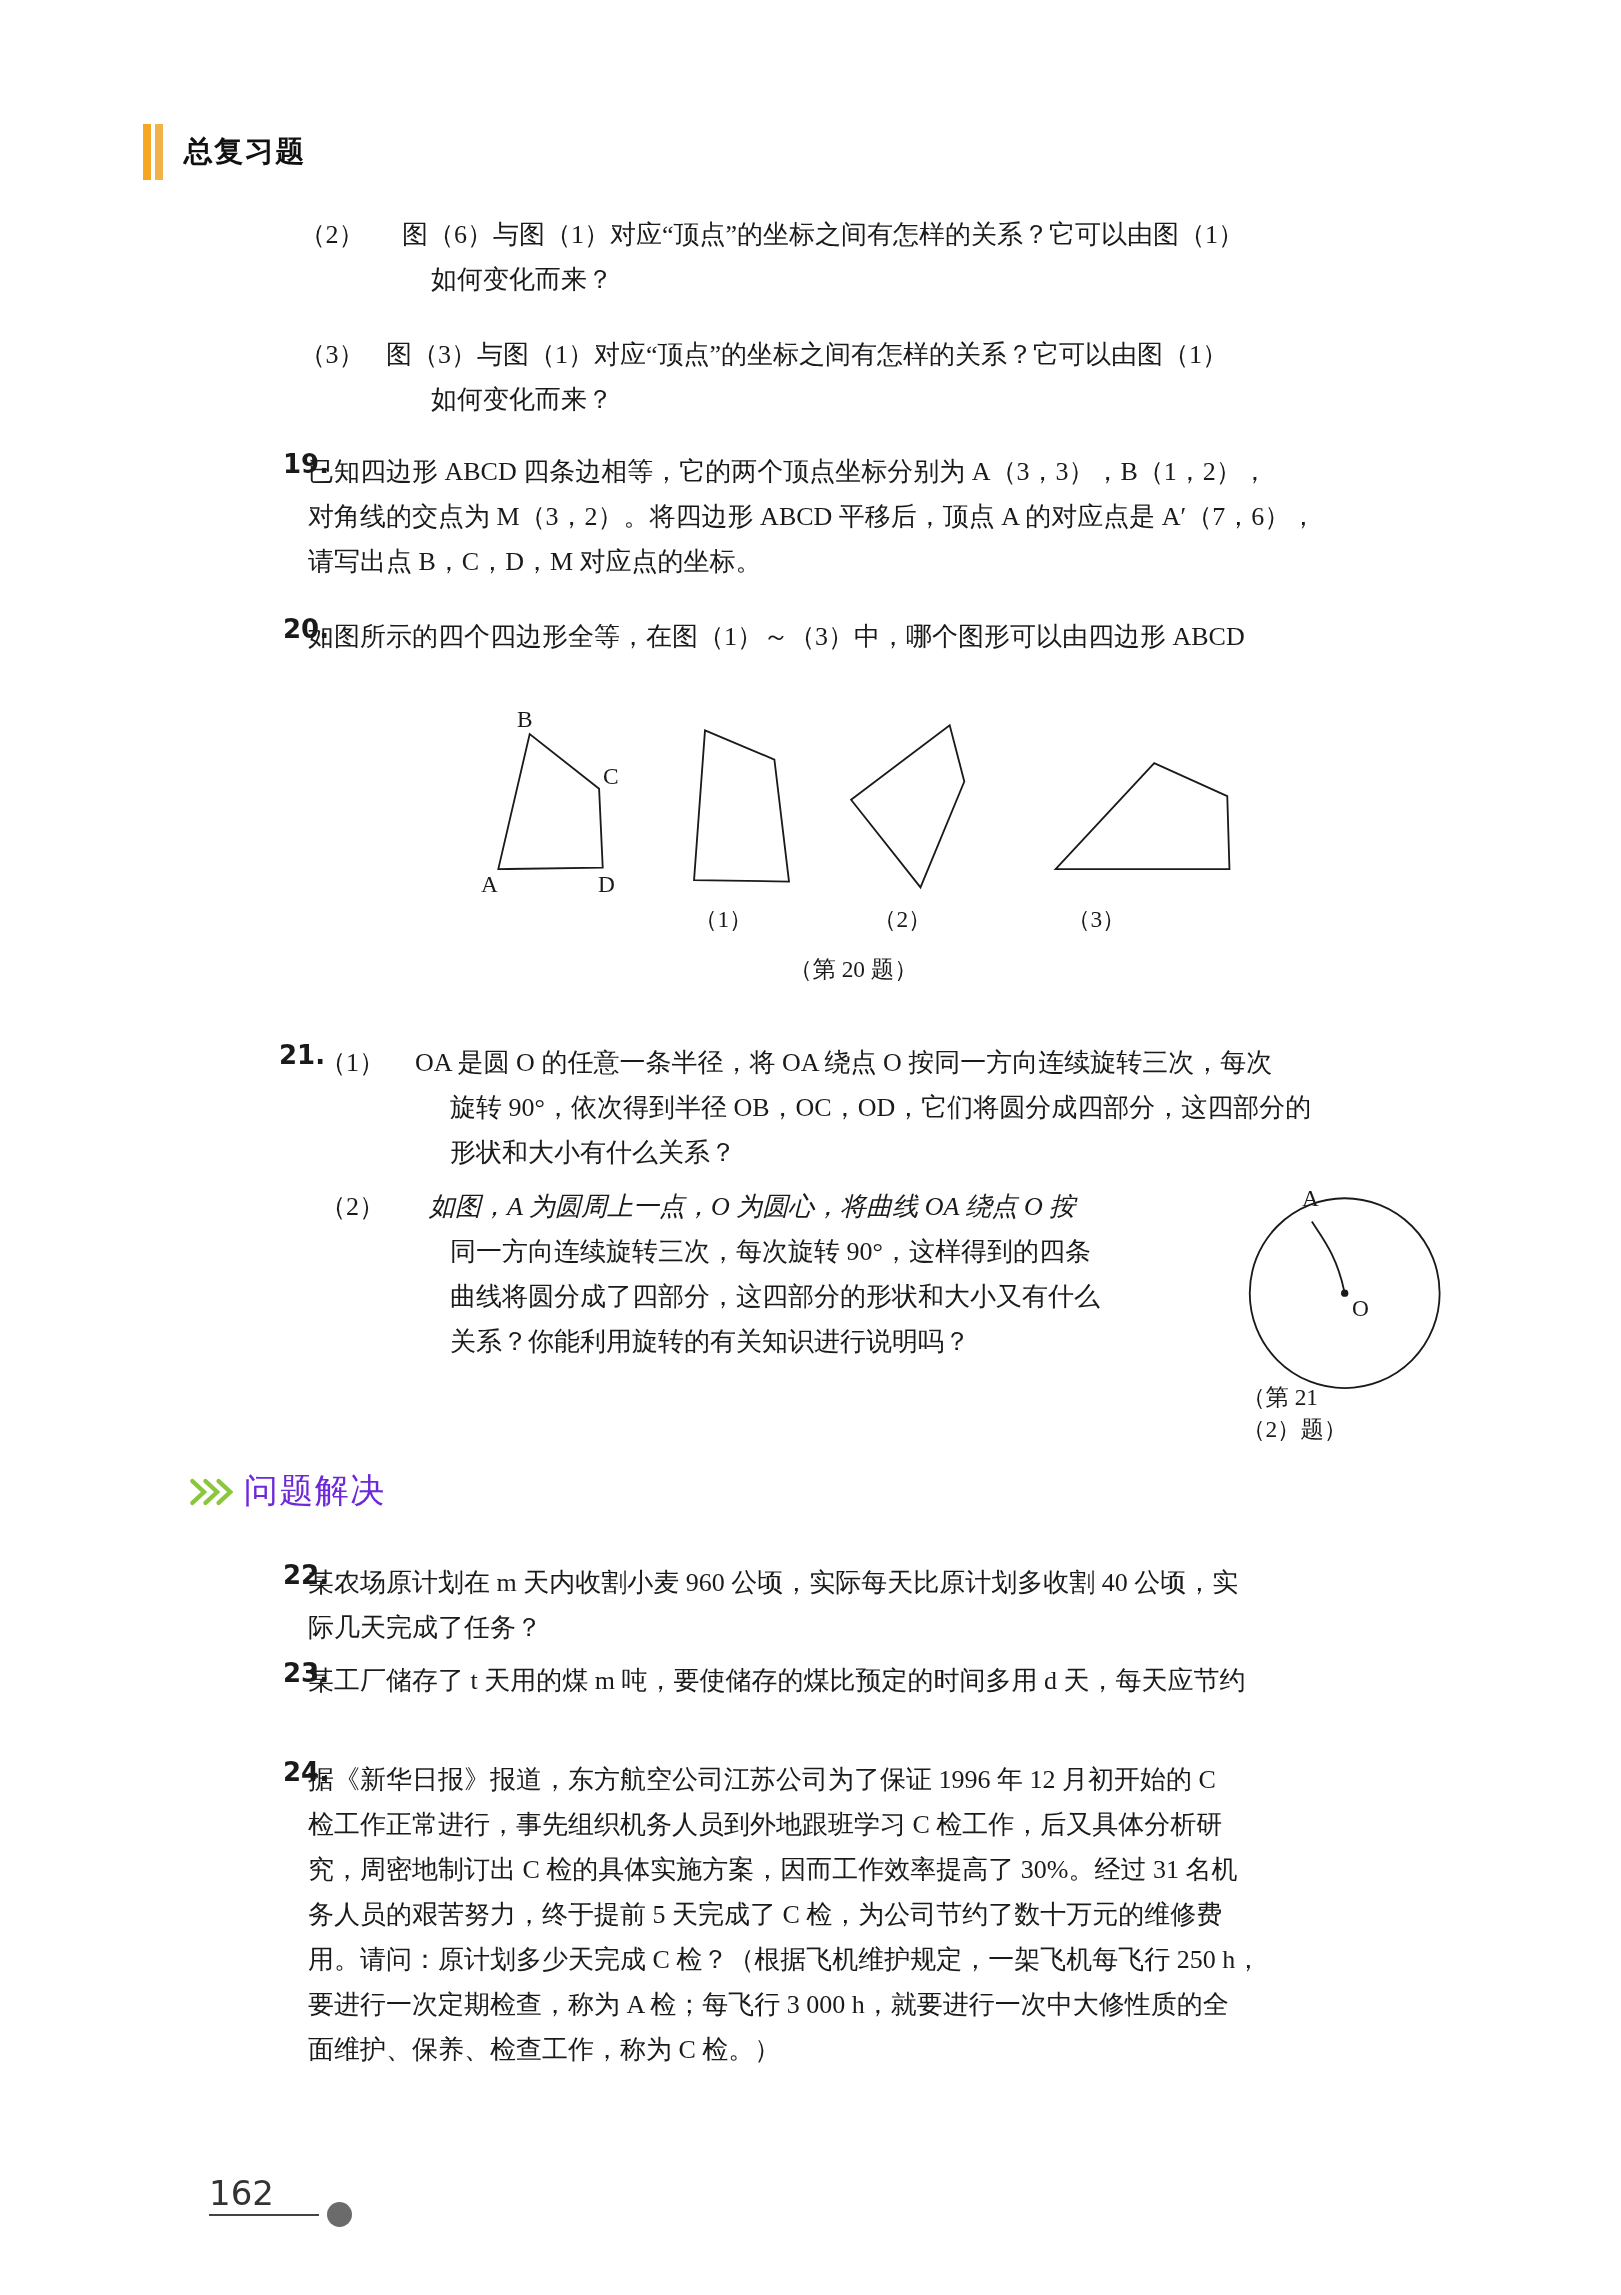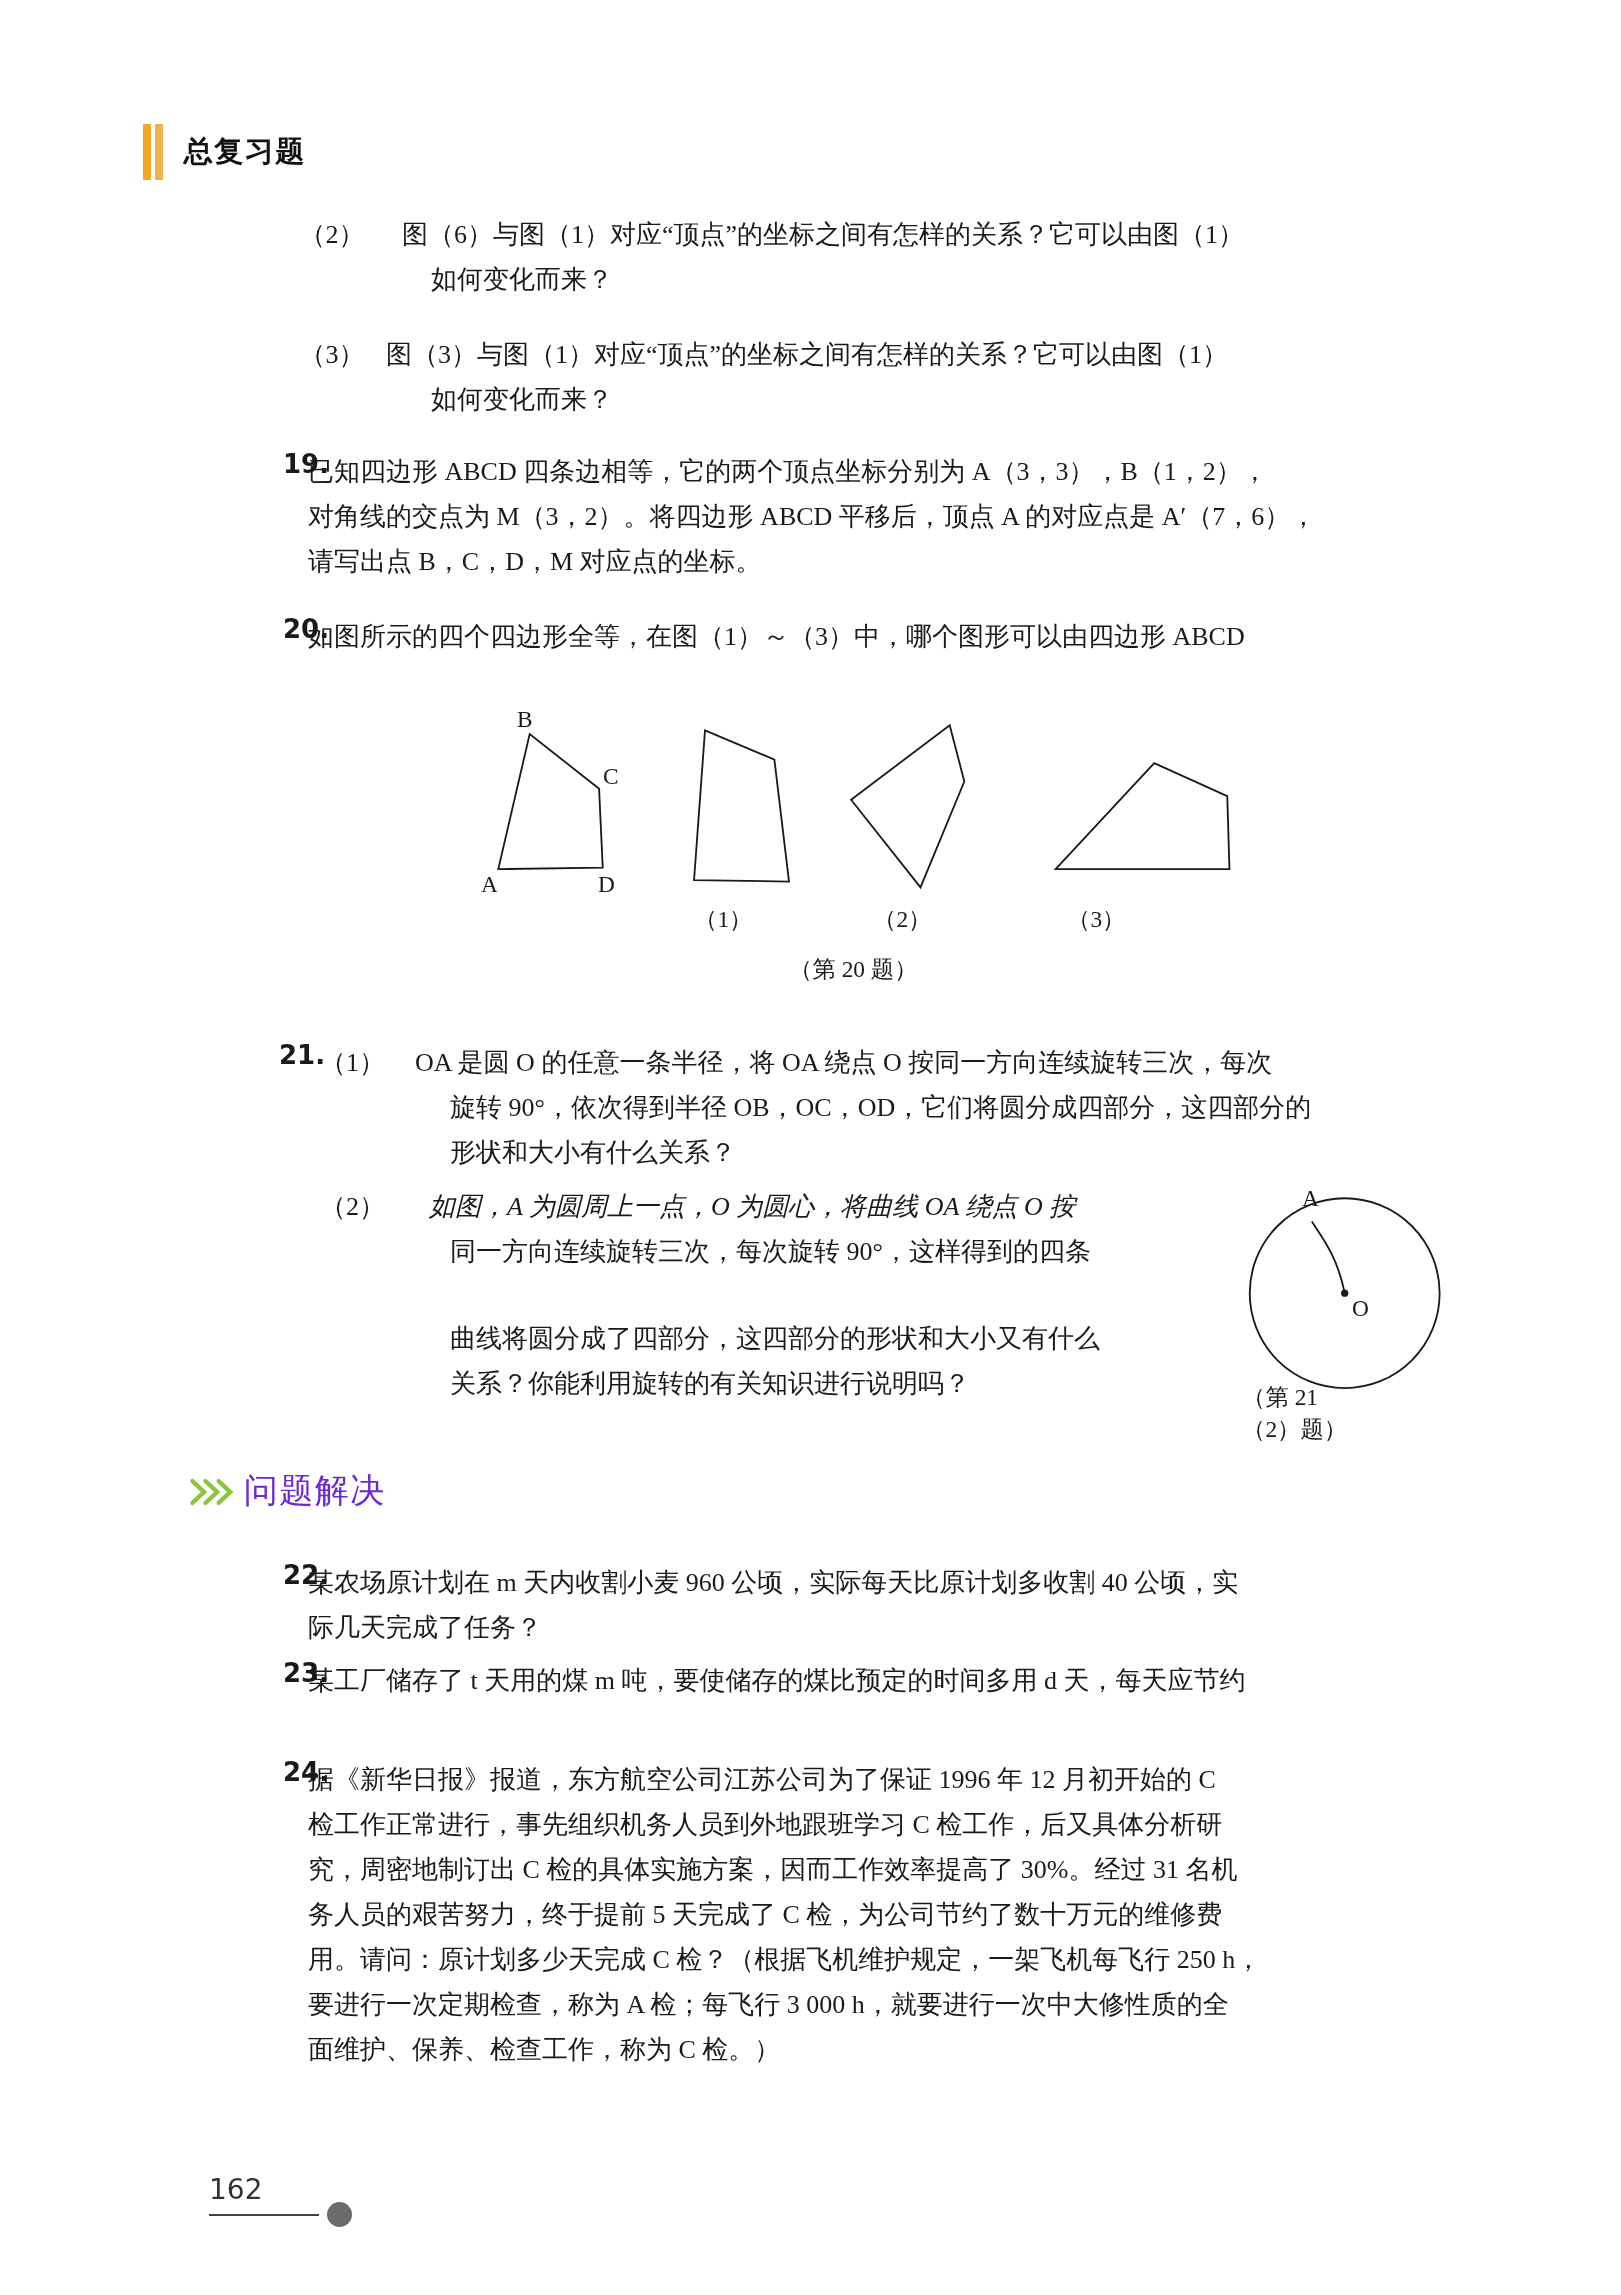--- a/index.html
+++ b/index.html
@@ -88,21 +88,21 @@
     font-family: "Liberation Serif", serif;
   }
   
   .footer {
     position: absolute;
     left: 209px;
     top: 2173px;
     width: 219px;
   }
   .pagenum {
-    font-size: 28px;
+    font-size: 34px;
     font-family: "DejaVu Sans", sans-serif;
     color: #333;
     position: absolute;
     left: 0; top: 0;
   }
   .footline {
     position: absolute;
     left: 0;
     top: 41px;
     width: 110px;
@@ -188,21 +188,21 @@
       <div style="margin-left:130px;">旋转 90°，依次得到半径 OB，OC，OD，它们将圆分成四部分，这四部分的</div>
       <div style="margin-left:130px;">形状和大小有什么关系？</div>
     </div>
   </div>
 
   <div class="blk" style="left:320px; top:1184px; width:899px;">
     <div style="position:relative;">
       <span style="position:absolute; left:0; top:0;">（2）</span>
       <div style="margin-left:109px;font-style:italic;">如图，A 为圆周上一点，O 为圆心，将曲线 OA 绕点 O 按</div>
       <div style="margin-left:130px;">同一方向连续旋转三次，每次旋转 90°，这样得到的四条</div>
-      <div style="margin-left:130px;margin-top:42px;">曲线将圆分成了四部分，这四部分的形状和大小又有什么</div>
+      <div style="margin-left:130px;">曲线将圆分成了四部分，这四部分的形状和大小又有什么</div>
       <div style="margin-left:130px;">关系？你能利用旋转的有关知识进行说明吗？</div>
     </div>
   </div>
 
   <div class="fig" style="left:1235px; top:1169px; width:234px; height:241px;">
     <svg width="234" height="241" viewBox="0 0 320 330">
       <circle cx="150" cy="170" r="130" fill="none" stroke="#1a1a1a" stroke-width="2.5"></circle>
       <path d="M 150 170 C 140 120 120 95 105 72" fill="none" stroke="#1a1a1a" stroke-width="2.5"></path>
       <circle cx="150" cy="170" r="5" fill="#1a1a1a"></circle>
     </svg>

